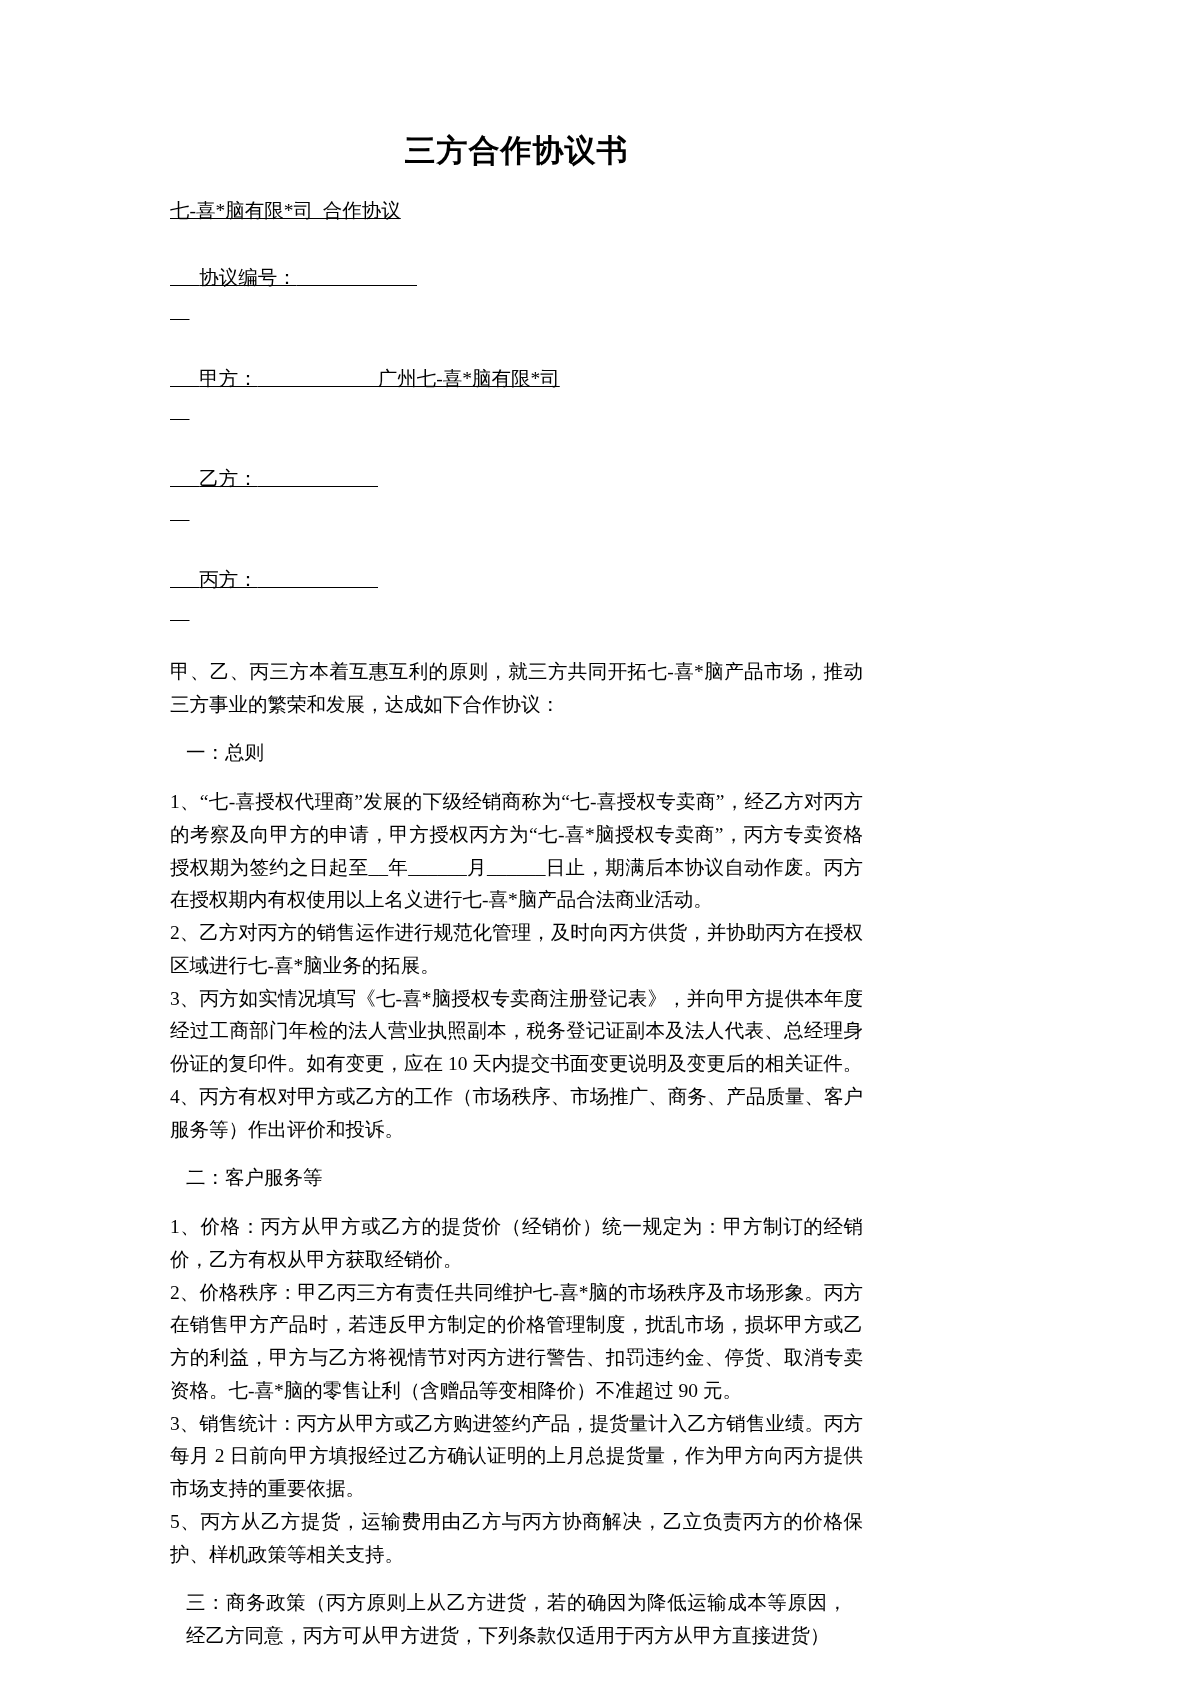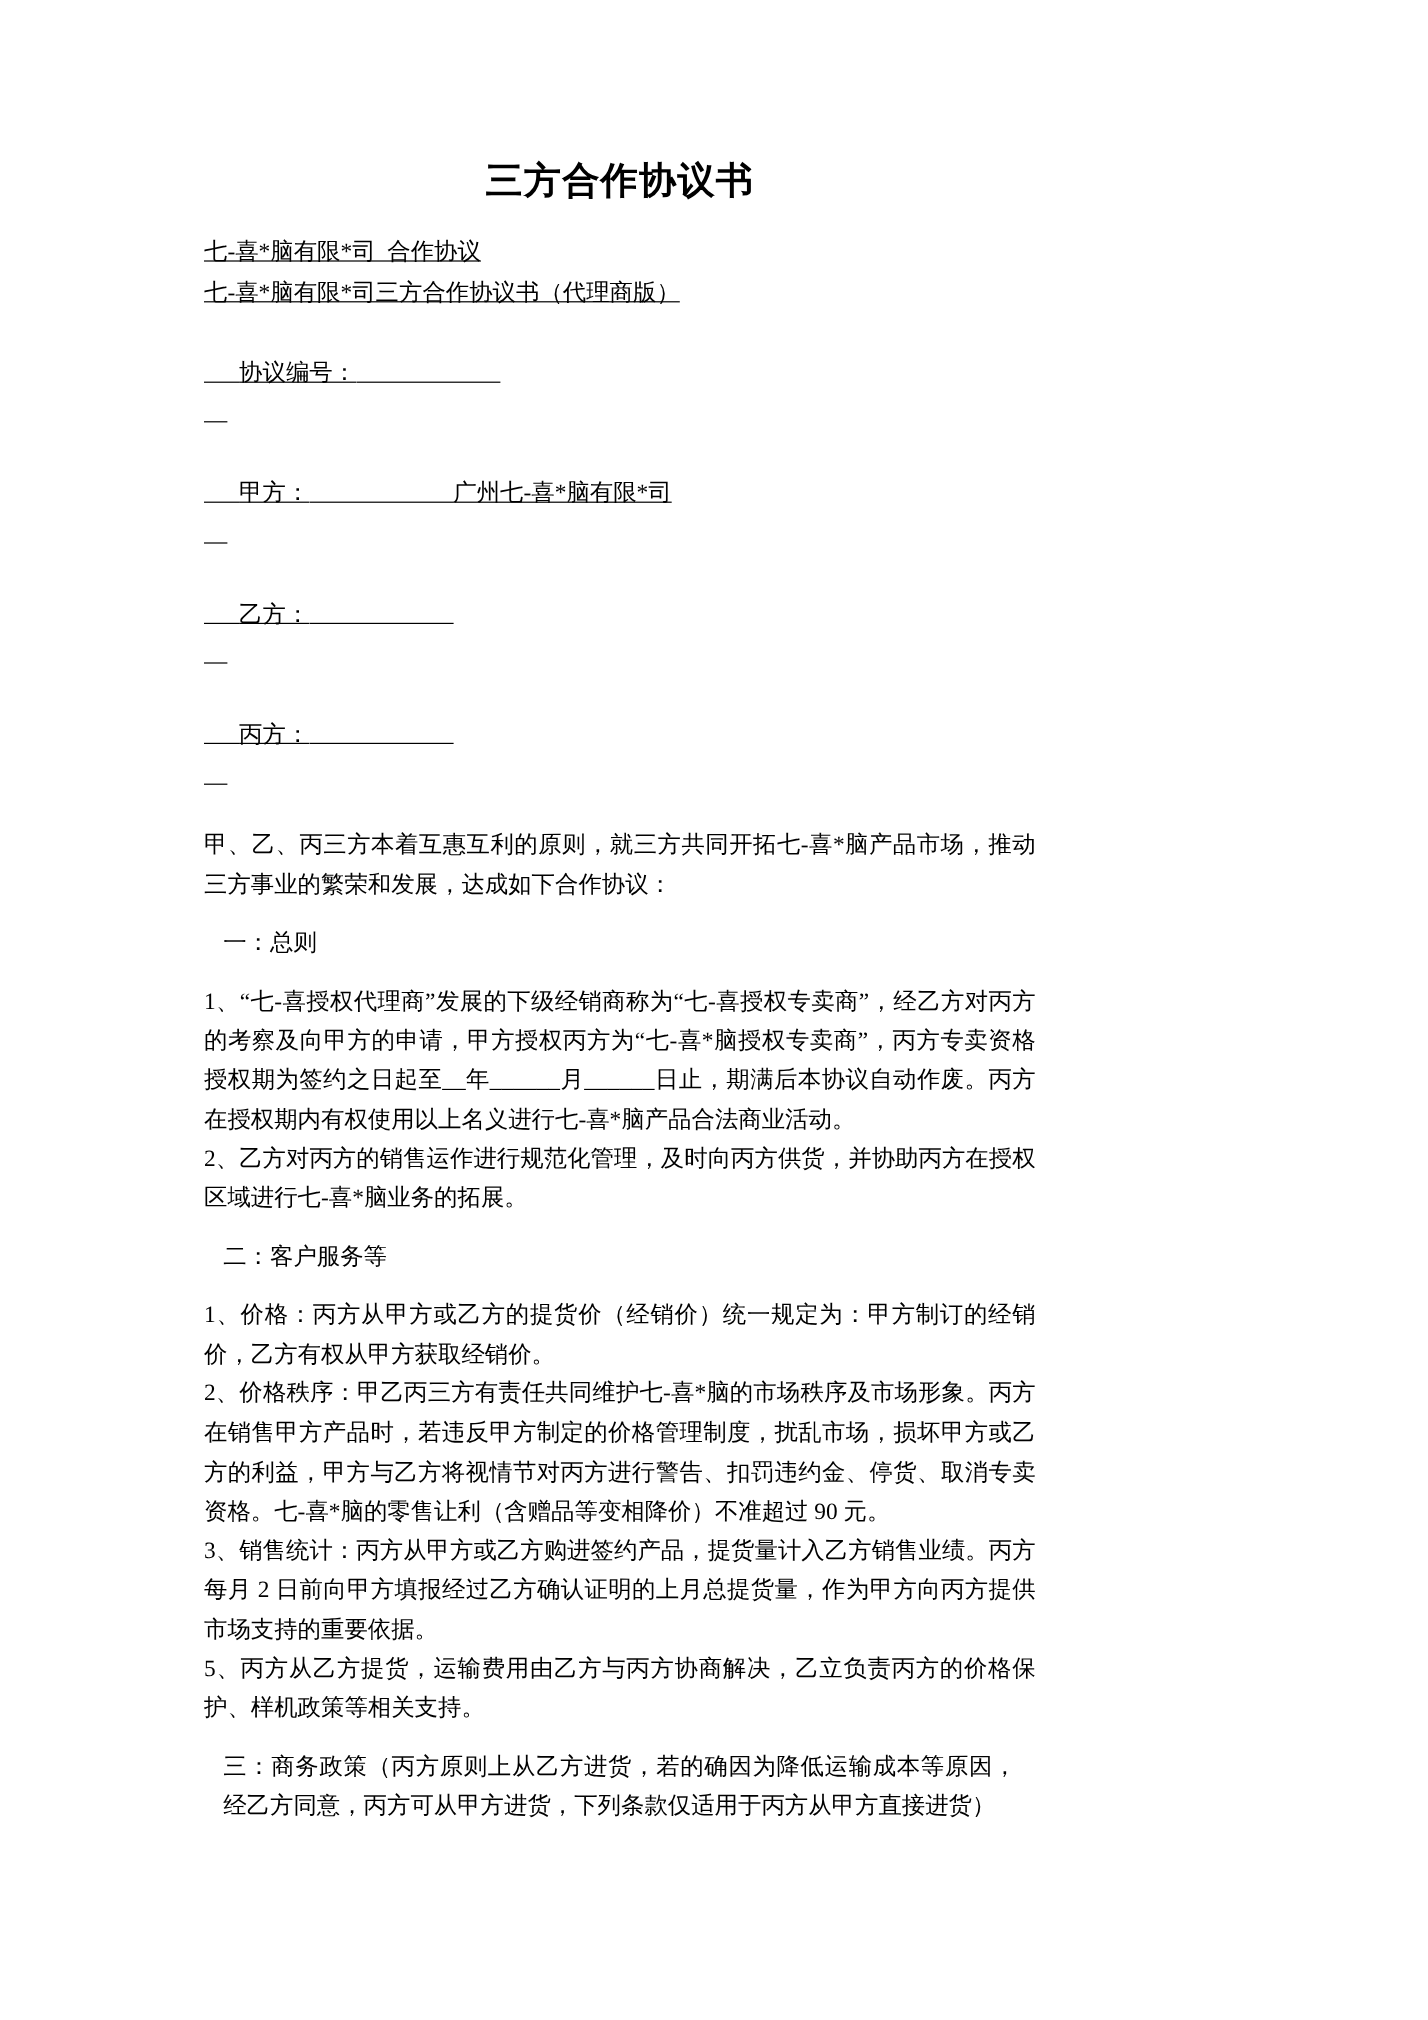--- a/index.html
+++ b/index.html
@@ -60,21 +60,20 @@
 </style>
 </head>
 <body>
 
 <div class="page">
 
   <h1 class="doc-title">三方合作协议书</h1>
 
   <div class="head-block">
     <div class="head-line">七-喜*脑有限*司  合作协议</div>
-    <div class="head-line">七-喜*脑有限*司三方合作协议书（代理商版）</div>
 
     <div class="head-line">
       <span>协议编号：</span><span class="blank"></span>
     </div>
 
     <div class="head-line">
       <span>甲方：</span><span class="blank"></span><span>广州七-喜*脑有限*司</span>
     </div>
 
     <div class="head-line">
@@ -84,20 +83,22 @@
     <div class="head-line">
       <span>丙方：</span><span class="blank"></span>
     </div>
   </div>
 
   <div class="body-block">
     <p class="para">甲、乙、丙三方本着互惠互利的原则，就三方共同开拓七-喜*脑产品市场，推动三方事业的繁荣和发展，达成如下合作协议：</p>
     <p class="para section-head">一：总则</p>
     <p class="para">1、“七-喜授权代理商”发展的下级经销商称为“七-喜授权专卖商”，经乙方对丙方的考察及向甲方的申请，甲方授权丙方为“七-喜*脑授权专卖商”，丙方专卖资格授权期为签约之日起至__年______月______日止，期满后本协议自动作废。丙方在授权期内有权使用以上名义进行七-喜*脑产品合法商业活动。</p>
     <p class="para">2、乙方对丙方的销售运作进行规范化管理，及时向丙方供货，并协助丙方在授权区域进行七-喜*脑业务的拓展。</p>
+    <p class="para">3、丙方如实情况填写《七-喜*脑授权专卖商注册登记表》，并向甲方提供本年度经过工商部门年检的法人营业执照副本，税务登记证副本及法人代表、总经理身份证的复印件。如有变更，应在 10 天内提交书面变更说明及变更后的相关证件。</p>
+    <p class="para">4、丙方有权对甲方或乙方的工作（市场秩序、市场推广、商务、产品质量、客户服务等）作出评价和投诉。</p>
     <p class="para section-head">二：客户服务等</p>
     <p class="para">1、价格：丙方从甲方或乙方的提货价（经销价）统一规定为：甲方制订的经销价，乙方有权从甲方获取经销价。</p>
     <p class="para">2、价格秩序：甲乙丙三方有责任共同维护七-喜*脑的市场秩序及市场形象。丙方在销售甲方产品时，若违反甲方制定的价格管理制度，扰乱市场，损坏甲方或乙方的利益，甲方与乙方将视情节对丙方进行警告、扣罚违约金、停货、取消专卖资格。七-喜*脑的零售让利（含赠品等变相降价）不准超过 90 元。</p>
     <p class="para">3、销售统计：丙方从甲方或乙方购进签约产品，提货量计入乙方销售业绩。丙方每月 2 日前向甲方填报经过乙方确认证明的上月总提货量，作为甲方向丙方提供市场支持的重要依据。</p>
     <p class="para">5、丙方从乙方提货，运输费用由乙方与丙方协商解决，乙立负责丙方的价格保护、样机政策等相关支持。</p>
     <p class="para section-head">三：商务政策（丙方原则上从乙方进货，若的确因为降低运输成本等原因，经乙方同意，丙方可从甲方进货，下列条款仅适用于丙方从甲方直接进货）</p>
 
   </div>
 
 </div>

